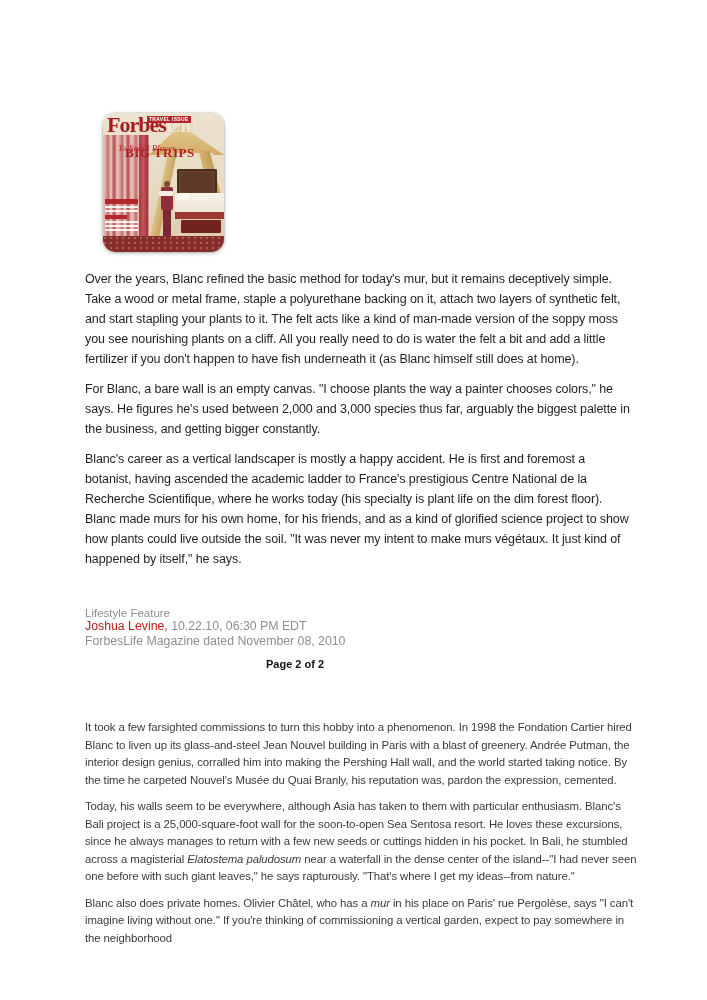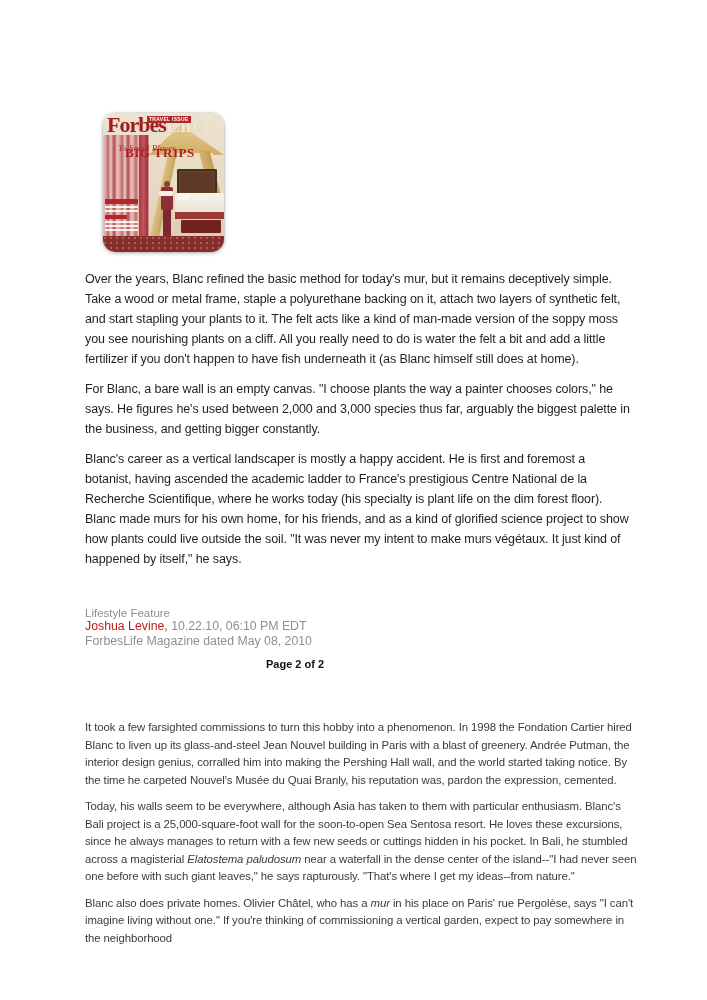--- a/index.html
+++ b/index.html
@@ -126,23 +126,23 @@
 
   <div class="intro">
       <p><span>Over the years, Blanc refined the basic method for today's mur, but it remains deceptively simple. Take a wood or metal frame, staple a polyurethane backing on it, attach two layers of synthetic felt, and start stapling your plants to it. The felt acts like a kind of man-made version of the soppy moss you see nourishing plants on a cliff. All you really need to do is water the felt a bit and add a little fertilizer if you don't happen to have fish underneath it (as Blanc himself still does at home).</span></p>
       <p><span>For Blanc, a bare wall is an empty canvas. "I choose plants the way a painter chooses colors," he says. He figures he's used between 2,000 and 3,000 species thus far, arguably the biggest palette in the business, and getting bigger constantly.</span></p>
       <p><span>Blanc's career as a vertical landscaper is mostly a happy accident. He is first and foremost a botanist, having ascended the academic ladder to France's prestigious Centre National de la Recherche Scientifique, where he works today (his specialty is plant life on the dim forest floor). Blanc made murs for his own home, for his friends, and as a kind of glorified science project to show how plants could live outside the soil. "It was never my intent to make murs végétaux. It just kind of happened by itself," he says.</span></p>
     </div>
 
   <div class="byline">
     <div class="kicker">Lifestyle Feature</div>
     <div class="meta">
-      <a class="author" href="#">Joshua Levine,</a><span class="meta-date"> 10.22.10, 06:10 PM EDT</span>
+      <a class="author" href="#">Joshua Levine,</a><span class="meta-date"> 10.22.10, 06:30 PM EDT</span>
     </div>
-    <div class="source">ForbesLife Magazine dated May 08, 2010</div>
+    <div class="source">ForbesLife Magazine dated November 08, 2010</div>
     <div class="page-ind">Page 2 of 2</div>
   </div>
 
   <div class="bodytext">
       <p><span>It took a few farsighted commissions to turn this hobby into a phenomenon. In 1998 the Fondation Cartier hired Blanc to liven up its glass-and-steel Jean Nouvel building in Paris with a blast of greenery. Andrée Putman, the interior design genius, corralled him into making the Pershing Hall wall, and the world started taking notice. By the time he carpeted Nouvel's Musée du Quai Branly, his reputation was, pardon the expression, cemented.</span></p>
       <p><span>Today, his walls seem to be everywhere, although Asia has taken to them with particular enthusiasm. Blanc's Bali project is a 25,000-square-foot wall for the soon-to-open Sea Sentosa resort. He loves these excursions, since he always manages to return with a few new seeds or cuttings hidden in his pocket. In Bali, he stumbled across a magisterial </span><span class="it">Elatostema paludosum</span><span> near a waterfall in the dense center of the island--"I had never seen one before with such giant leaves," he says rapturously. "That's where I get my ideas--from nature."</span></p>
       <p><span>Blanc also does private homes. Olivier Châtel, who has a </span><span class="it">mur</span><span> in his place on Paris' rue Pergolèse, says "I can't imagine living without one." If you're thinking of commissioning a vertical garden, expect to pay somewhere in the neighborhood</span></p>
     </div>
 
 </div>

